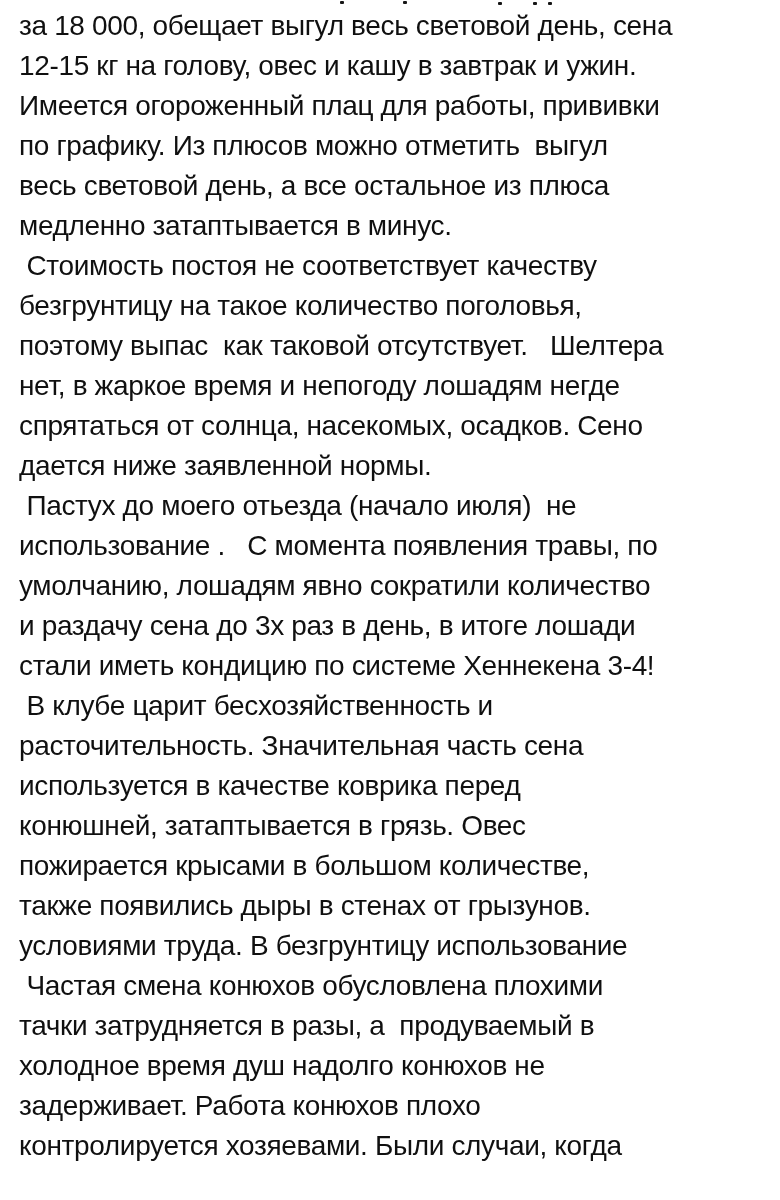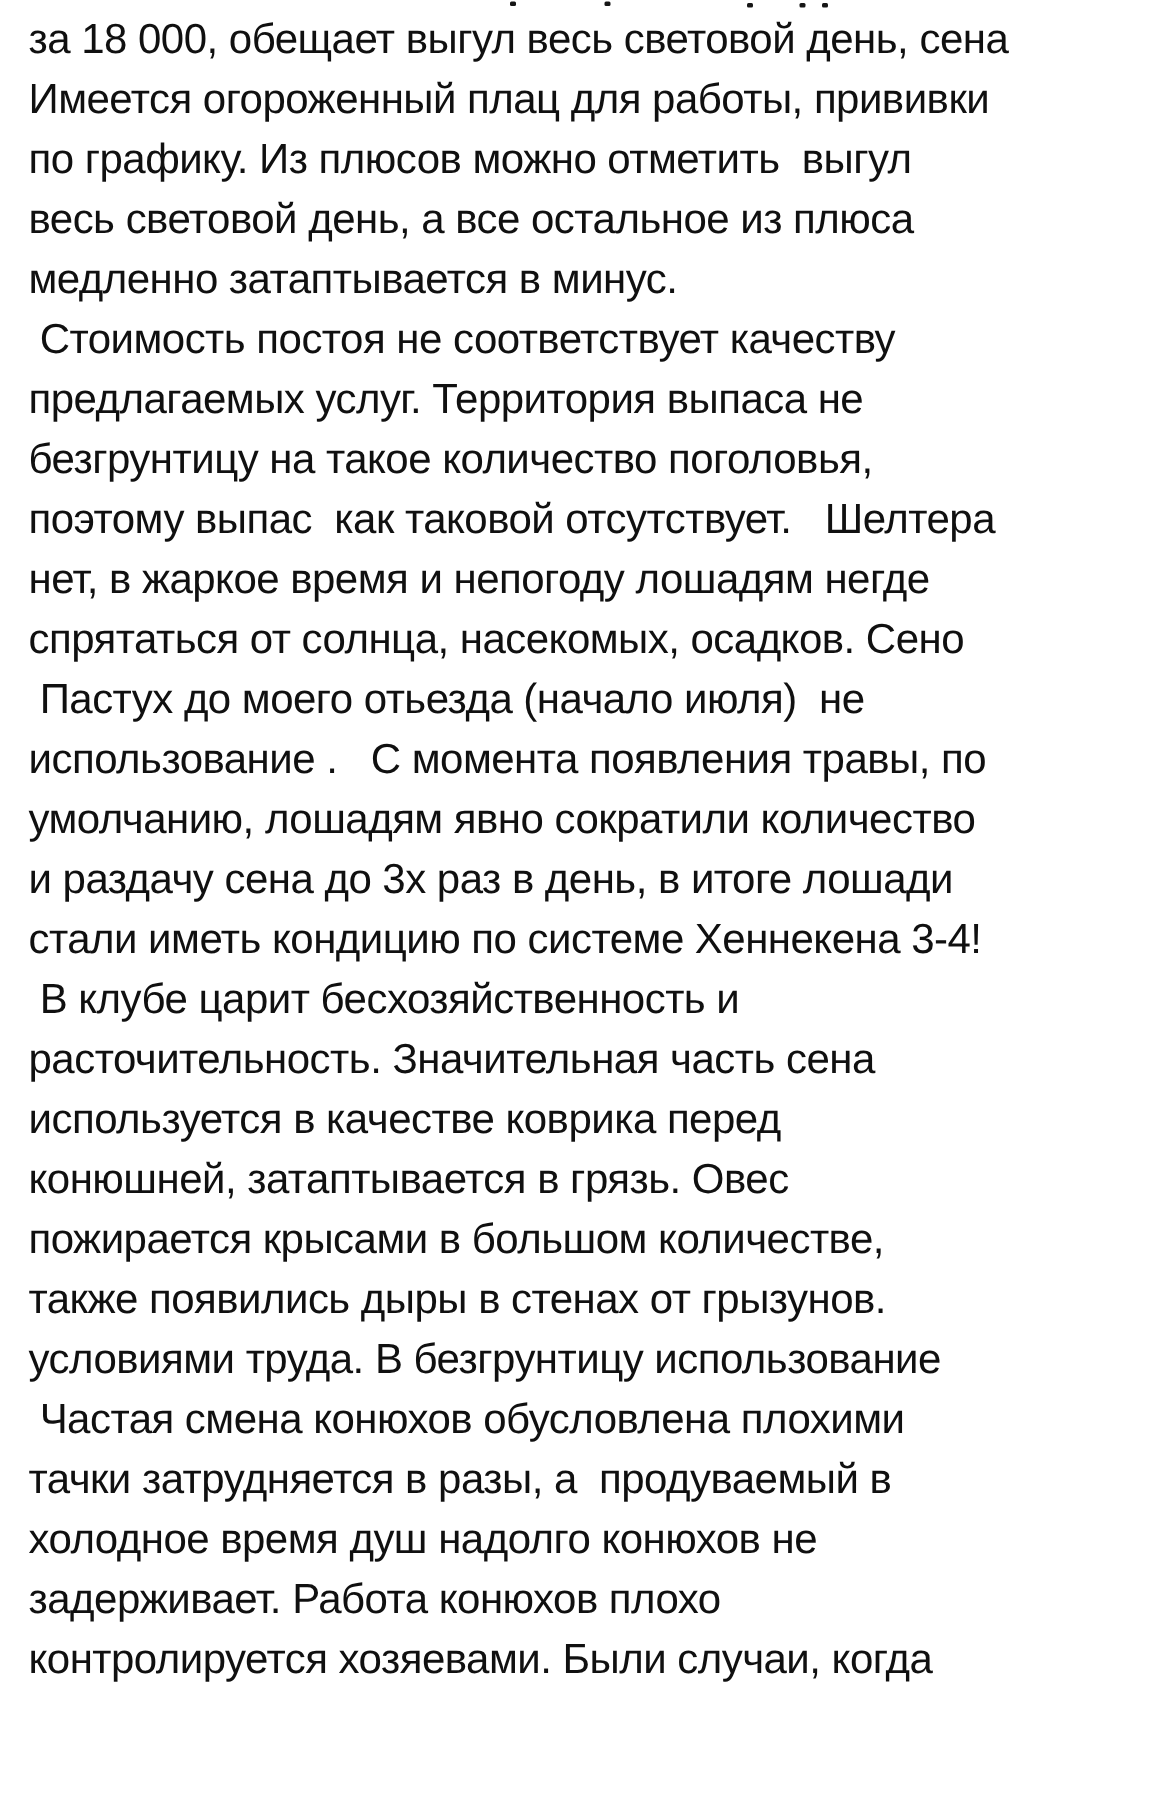--- a/index.html
+++ b/index.html
@@ -56,30 +56,31 @@
 <div class="page">
   <div class="frag-layer">
       <span class="frag" style="left: 340px; top: 1px;"></span>
       <span class="frag" style="left: 403px; top: 1px;"></span>
       <span class="frag" style="left: 498px; top: 2px;"></span>
       <span class="frag" style="left: 533px; top: 2px;"></span>
       <span class="frag" style="left: 548px; top: 2px;"></span>
     </div>
   <div class="text-block">
       <div class="line">за 18 000, обещает выгул весь световой день, сена</div>
+      <div class="line">12-15 кг на голову, овес и кашу в завтрак и ужин.</div>
       <div class="line">Имеется огороженный плац для работы, прививки</div>
       <div class="line">по графику. Из плюсов можно отметить  выгул</div>
       <div class="line">весь световой день, а все остальное из плюса</div>
       <div class="line">медленно затаптывается в минус.</div>
       <div class="line"> Стоимость постоя не соответствует качеству</div>
-      <div class="line">предлагаемых услуг. Территория выпаса не</div>
       <div class="line">безгрунтицу на такое количество поголовья,</div>
       <div class="line">поэтому выпас  как таковой отсутствует.   Шелтера</div>
       <div class="line">нет, в жаркое время и непогоду лошадям негде</div>
       <div class="line">спрятаться от солнца, насекомых, осадков. Сено</div>
+      <div class="line">дается ниже заявленной нормы.</div>
       <div class="line"> Пастух до моего отьезда (начало июля)  не</div>
       <div class="line">использование .   С момента появления травы, по</div>
       <div class="line">умолчанию, лошадям явно сократили количество</div>
       <div class="line">и раздачу сена до 3х раз в день, в итоге лошади</div>
       <div class="line">стали иметь кондицию по системе Хеннекена 3-4!</div>
       <div class="line"> В клубе царит бесхозяйственность и</div>
       <div class="line">расточительность. Значительная часть сена</div>
       <div class="line">используется в качестве коврика перед</div>
       <div class="line">конюшней, затаптывается в грязь. Овес</div>
       <div class="line">пожирается крысами в большом количестве,</div>

